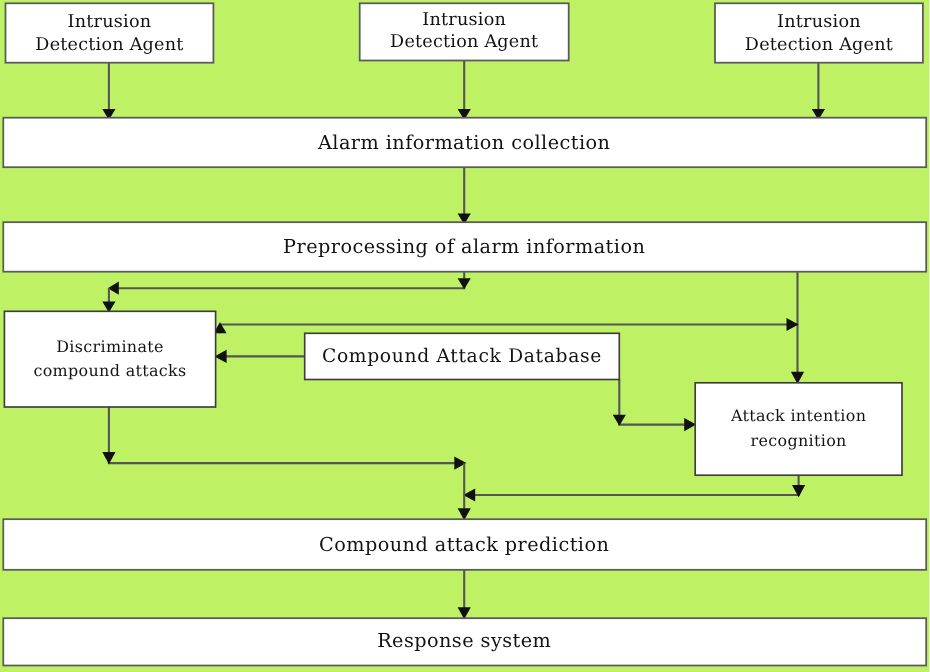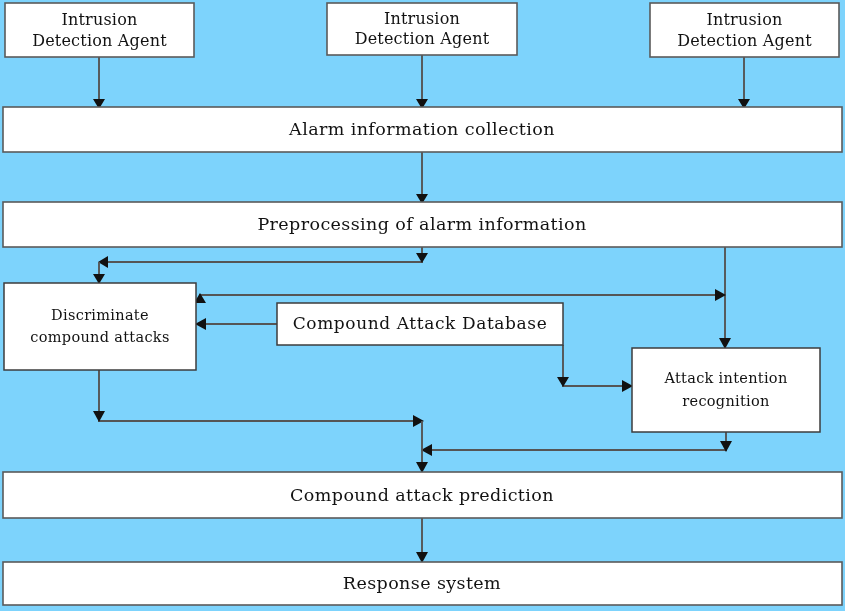--- a/index.html
+++ b/index.html
@@ -8,21 +8,21 @@
     padding: 0;
     background: #ffffff;
   }
   body {
     font-family: "DejaVu Serif", serif;
   }
   #diagram-root {
     position: relative;
     width: 845px;
     height: 611px;
-    background: #7dd3fc;
+    background: #bef264;
     overflow: hidden;
   }
   #flow-svg {
     position: absolute;
     left: 0;
     top: 0;
     width: 845px;
     height: 611px;
     display: block;
   }

